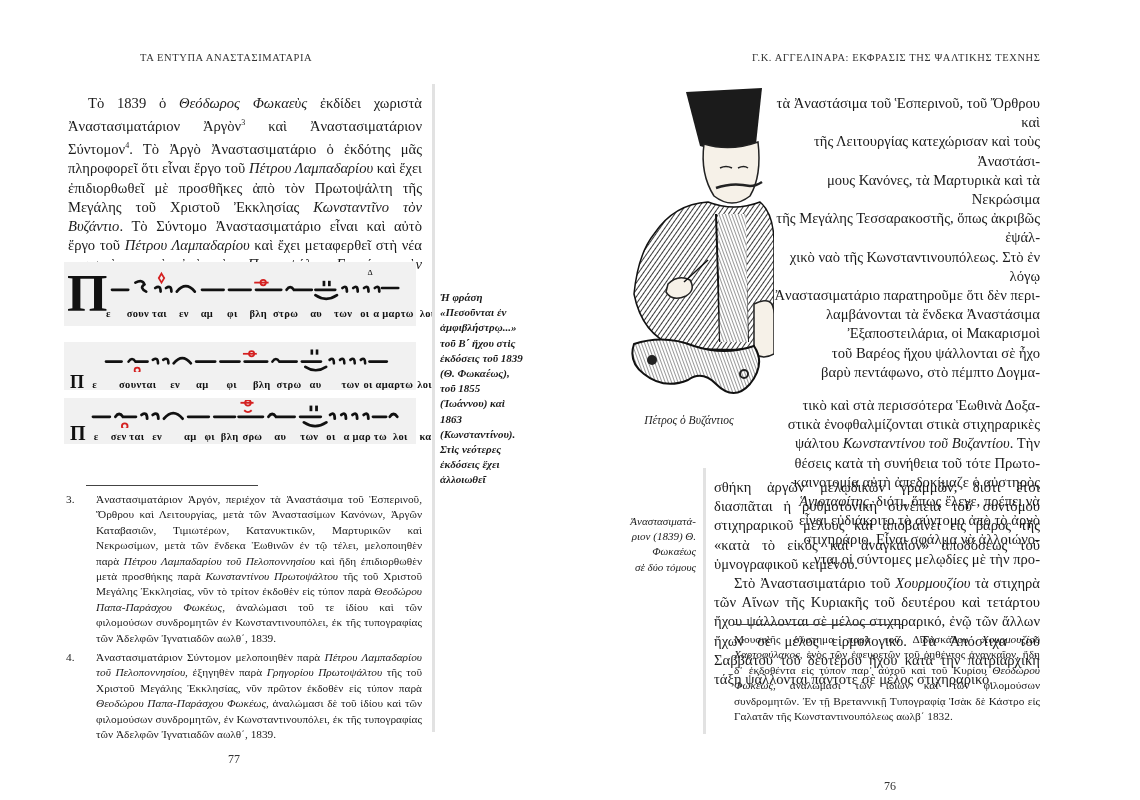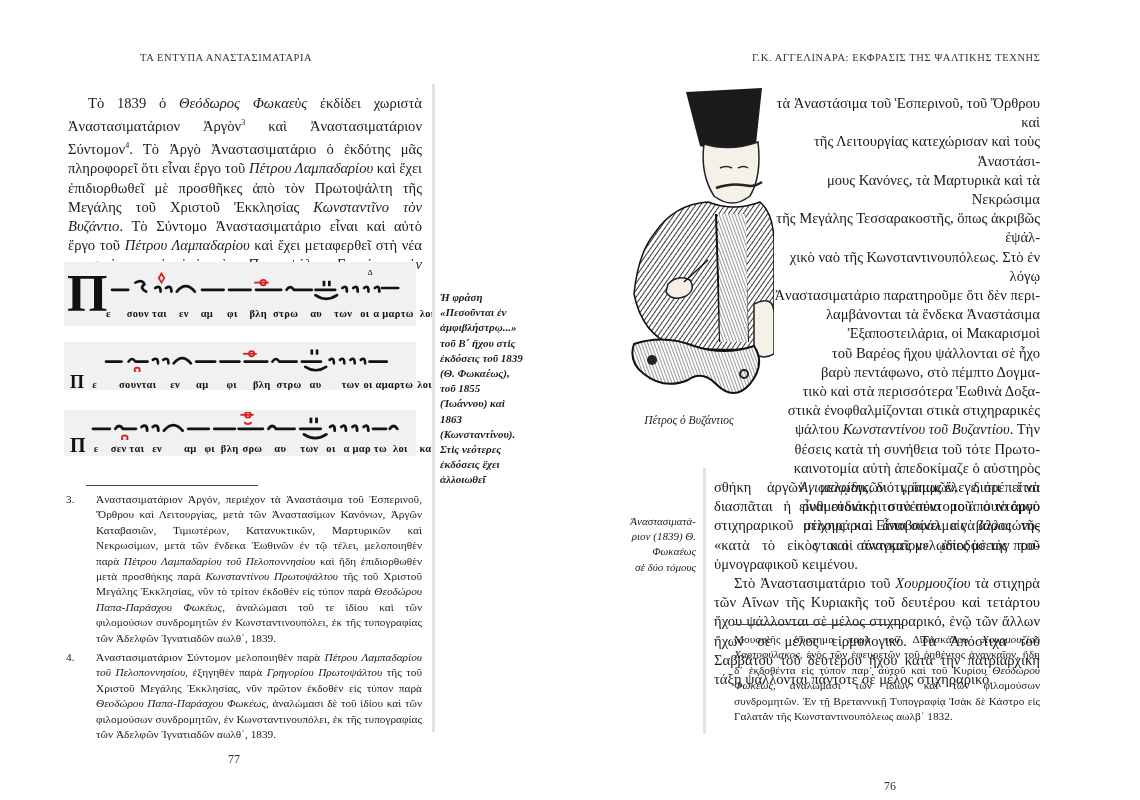--- a/index.html
+++ b/index.html
@@ -103,21 +103,21 @@
         <circle cx="36" cy="28" r="3"></circle>
         <circle cx="168" cy="9" r="3"></circle>
         <path d="M158 9 h16"></path>
       </g>
   </svg>
   <div class="lyrics" style="left:6px; top:30px;">
     <span class="big-pi" style="position:static; font-size:18px; margin-right:8px;">Π</span><span style="margin-right:22px">ε</span><span style="margin-right:14px">σουνται</span><span style="margin-right:16px">εν</span><span style="margin-right:18px">αμ</span><span style="margin-right:16px">φι</span><span style="margin-right:6px">βλη</span><span style="margin-right:8px">στρω</span><span style="margin-right:20px">αυ</span><span style="margin-right:4px">των</span><span style="margin-right:4px">οι αμαρτω</span><span>λοι</span>
   </div>
 </div>
 
-<div class="score-row" style="left:64px; top:410px; width:352px; height:46px;">
+<div class="score-row" style="left:64px; top:398px; width:352px; height:46px;">
   <svg class="neumes" viewBox="0 0 330 30" style="left:18px; top:2px; width:330px; height:28px;">
     <g stroke="#111" stroke-width="3" fill="none" stroke-linecap="round">
       <path d="M0 18 h18"></path>
         <path d="M24 18 q4 -6 8 0 h14"></path>
         <path d="M52 16 q6 -4 6 4"></path>
         <path d="M64 16 q6 -4 6 4"></path>
       <path d="M76 20 q10 -12 20 0"></path>
         <path d="M102 18 h22"></path>
         <path d="M130 18 h22"></path>
         <path d="M156 18 h26"></path>
@@ -203,21 +203,21 @@
   <div style="padding-left:70px;">τὰ Ἀναστάσιμα τοῦ Ἑσπερινοῦ, τοῦ Ὄρθρου καὶ</div>
   <div style="padding-left:70px;">τῆς Λειτουργίας κατεχώρισαν καὶ τοὺς Ἀναστάσι-</div>
   <div style="padding-left:70px;">μους Κανόνες, τὰ Μαρτυρικὰ καὶ τὰ Νεκρώσιμα</div>
   <div style="padding-left:70px;">τῆς Μεγάλης Τεσσαρακοστῆς, ὅπως ἀκριβῶς ἐψάλ-</div>
   <div style="padding-left:70px;">χικὸ ναὸ τῆς Κωνσταντινουπόλεως. Στὸ ἐν λόγῳ</div>
   <div style="padding-left:70px;">Ἀναστασιματάριο παρατηροῦμε ὅτι δὲν περι-</div>
   <div style="">λαμβάνονται τὰ ἕνδεκα Ἀναστάσιμα</div>
   <div style="padding-left:70px;">Ἐξαποστειλάρια, οἱ Μακαρισμοὶ</div>
   <div style="padding-left:70px;">τοῦ Βαρέος ἤχου ψάλλονται σὲ ἦχο</div>
   <div style="padding-left:70px;">βαρὺ πεντάφωνο, στὸ πέμπτο Δογμα-</div>
-  <div style="padding-left:70px;">τικὸ καὶ στὰ περισσότερα Ἑωθινὰ Δοξα-</div>
+  <div style="padding-left:70px;margin-top:14px;">τικὸ καὶ στὰ περισσότερα Ἑωθινὰ Δοξα-</div>
   <div style="padding-left:70px;">στικὰ ἐνοφθαλμίζονται στικὰ στιχηραρικὲς</div>
   <div><span>ψάλτου </span><i>Κωνσταντίνου τοῦ Βυζαντίου</i><span>. Τὴν</span></div>
   <div style="padding-left:70px;">θέσεις κατὰ τὴ συνήθεια τοῦ τότε Πρωτο-</div>
   <div>καινοτομία αὐτὴ ἀπεδοκίμαζε ὁ αὐστηρὸς</div>
   <div><i>Ἁγιοταφίτης</i><span>, διότι, ὅπως ἔλεγε, πρέπει νὰ</span></div>
   <div>εἶναι εὐδιάκριτο τὸ σύντομο ἀπὸ τὸ ἀργὸ</div>
   <div>στιχηράριο. Εἶναι σφάλμα νὰ ἀλλοιώνο-</div>
   <div>νται οἱ σύντομες μελῳδίες μὲ τὴν προ-</div>
 </div>
 

